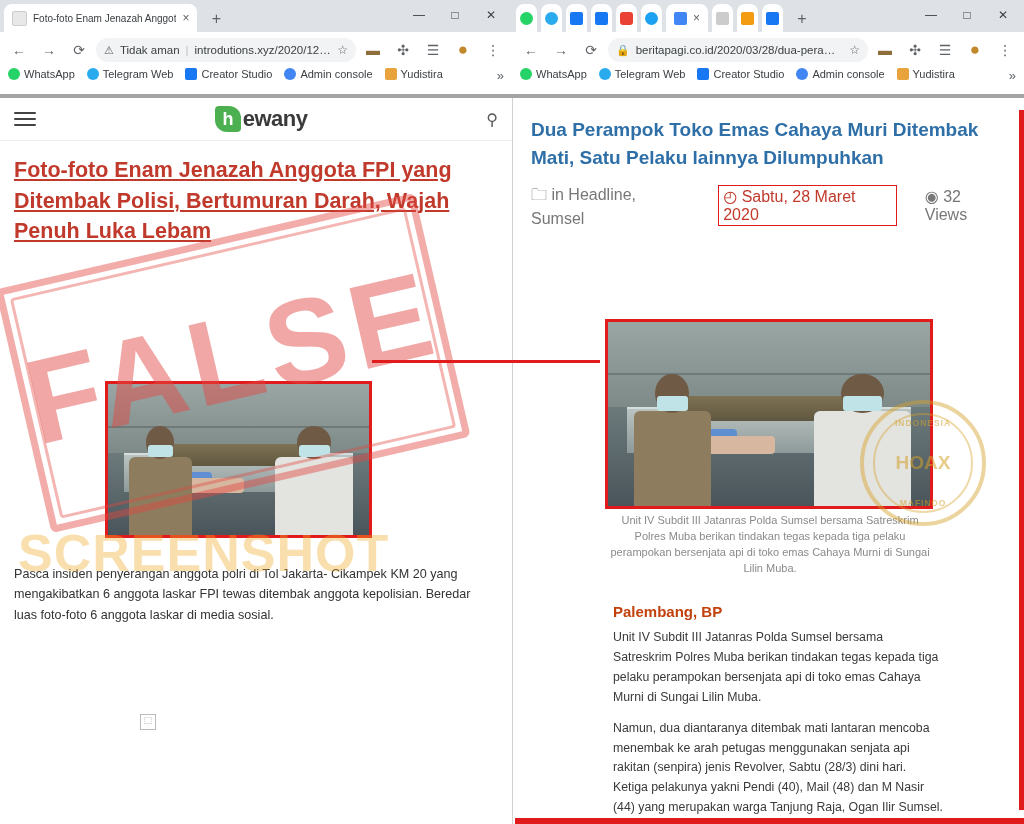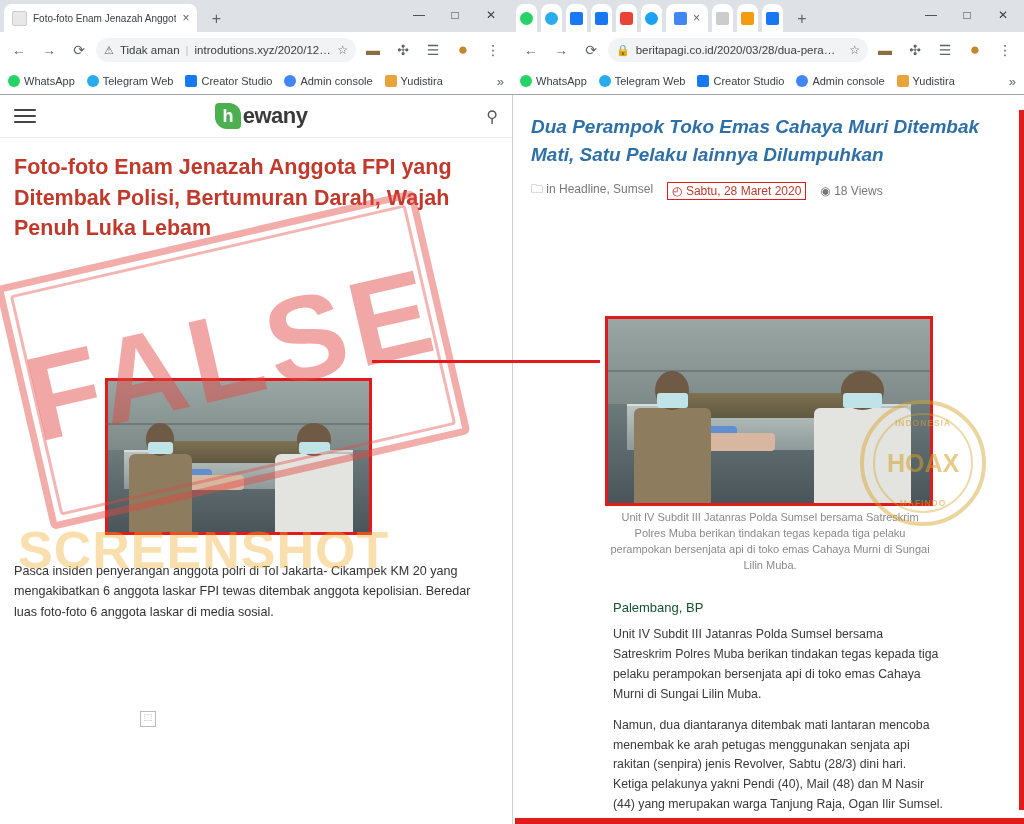--- a/index.html
+++ b/index.html
@@ -55,23 +55,23 @@
     flex:1; height:24px; background:#f1f3f4; border-radius:12px;
     display:flex; align-items:center; padding:0 8px; gap:6px;
     font-size:11.5px; color:#3c4043; overflow:hidden; white-space:nowrap;
   }
   .omni-sep { color:#bdc1c6; }
   .warn-icon { color:#5f6368; font-size:11px; }
   .omni-text { overflow:hidden; text-overflow:ellipsis; }
   .star { margin-left:auto; color:#5f6368; font-size:12px; }
 
   .bookmarks {
-    height:26px; background:#ffffff; display:flex; align-items:center;
+    height:26px; background:#ffffff; display:flex; align-items:flex-start;
     gap:12px; padding:0 8px; font-size:11px; color:#3c4043;
-    border-bottom:1px solid #a3a3a3;
+    border-bottom:4px solid #a3a3a3;
   }
   .bm { display:flex; align-items:center; gap:4px; white-space:nowrap; }
   .bm-ico { width:12px; height:12px; border-radius:2px; display:inline-block; }
   .bm-more { margin-left:auto; color:#5f6368; font-size:13px; }
 
   
   .page-left { position:relative; height:729px; background:#fff; overflow:hidden; }
   .site-header {
     height:42px; border-bottom:1px solid #eee;
     display:flex; align-items:center; justify-content:space-between;
@@ -84,21 +84,21 @@
   .logo .leaf {
     color:#fff; background:#4caf50; width:26px; height:26px;
     border-radius:4px 12px 4px 12px; display:inline-flex;
     align-items:center; justify-content:center; font-size:18px;
     font-weight:700;
   }
   .search-ico { font-size:16px; color:#555; }
 
   .headline {
     margin:14px 14px 0 14px; font-size:21.5px; line-height:1.42;
-    color:#c0392b; font-weight:700;
+    color:#c0392b; font-weight:700;text-decoration:underline;
   }
   .date-line { margin:16px 14px 0 14px; font-size:11px; color:#7a7a7a; }
 
   .photo-left {
     position:absolute; left:105px; top:283px; width:267px; height:157px;
     border:3px solid #e11b1b; box-sizing:border-box; overflow:hidden;
   }
   .body-left {
     position:absolute; left:14px; top:466px; width:478px;
     font-size:12.6px; line-height:1.62; color:#333;
@@ -131,56 +131,56 @@
     position:absolute; left:18px; top:425px; font-size:52px;
     font-weight:700; color:rgba(240,170,40,.38); letter-spacing:1px;
     pointer-events:none; white-space:nowrap;
   }
 
   
   .page-right { position:relative; height:729px; background:#fff; overflow:hidden;
                 border-left:1px solid #d0d0d0; }
   .r-headline {
     margin:18px 18px 0 18px; font-size:19px; line-height:1.45;
-    color:#2f6fa8; font-weight:700;font-style:italic;
+    color:#2f6fa8; font-weight:700;
   }
   .r-meta {
-    margin:12px 18px 0 18px; font-size:12px; color:#777;
-    display:flex; align-items:center; gap:14px;
+    margin:12px 18px 0 18px; font-size:16px; color:#777;
+    display:flex; align-items:center; gap:28px;
   }
   .r-meta .box {
     border:1.5px solid #e11b1b; padding:1px 4px; color:#c0392b;
   }
   .photo-right {
     position:absolute; left:92px; top:221px; width:328px; height:190px;
     border:3px solid #e11b1b; box-sizing:border-box; overflow:hidden;
   }
   .caption {
     position:absolute; left:92px; top:415px; width:330px;
     text-align:center; font-size:11px; color:#8a8a8a; line-height:1.45;
   }
   .r-sub {
-    position:absolute; left:100px; top:505px; font-size:13px;
-    font-weight:400; color:#14532d;
+    position:absolute; left:100px; top:505px; font-size:15px;
+    font-weight:700; color:#c2410c;
   }
   .r-body {
     position:absolute; left:100px; top:530px; width:330px;
     font-size:12.3px; line-height:1.62; color:#3a3a3a;
   }
   .r-body p { margin:0 0 11px 0; }
   .hoax-seal {
     position:absolute; left:860px; top:400px; width:118px; height:118px;
     border-radius:50%; border:4px solid rgba(212,160,40,.45);
     pointer-events:none;
   }
   .hoax-seal .inner {
     position:absolute; inset:9px; border-radius:50%;
     border:2px solid rgba(212,160,40,.40);
     display:flex; align-items:center; justify-content:center;
-    color:rgba(212,160,40,.55); font-weight:700; font-size:25px;
+    color:rgba(212,160,40,.55); font-weight:700; font-size:19px;
   }
   .hoax-seal .top-t, .hoax-seal .bot-t {
     position:absolute; left:0; right:0; text-align:center;
     font-size:8.5px; color:rgba(212,160,40,.55); font-weight:700;
     letter-spacing:1px;
   }
   .hoax-seal .top-t { top:14px; }
   .hoax-seal .bot-t { bottom:14px; }
 
   
@@ -452,21 +452,21 @@
         <span>
           <span>🗀</span>
           <span>in Headline, Sumsel</span>
         </span>
         <span class="box">
           <span>◴</span>
           <span>Sabtu, 28 Maret 2020</span>
         </span>
         <span>
           <span>◉</span>
-          <span>18 Views</span>
+          <span>32 Views</span>
         </span>
       </div>
 
       <div class="photo-right">
         <div class="morgue">
           <div class="wall"></div>
             <div class="floor"></div>
           <div class="table"></div>
           <div class="body"></div>
           <div class="sheet"></div>

